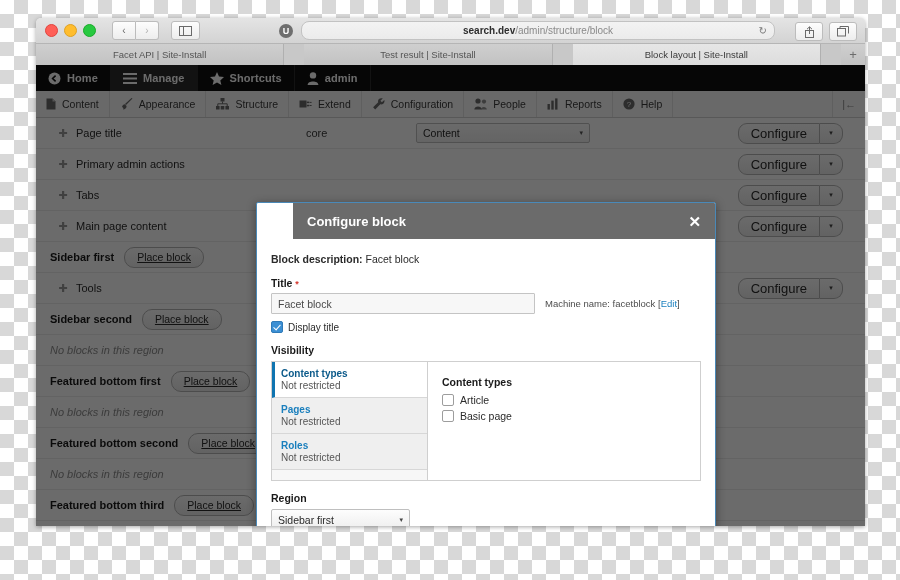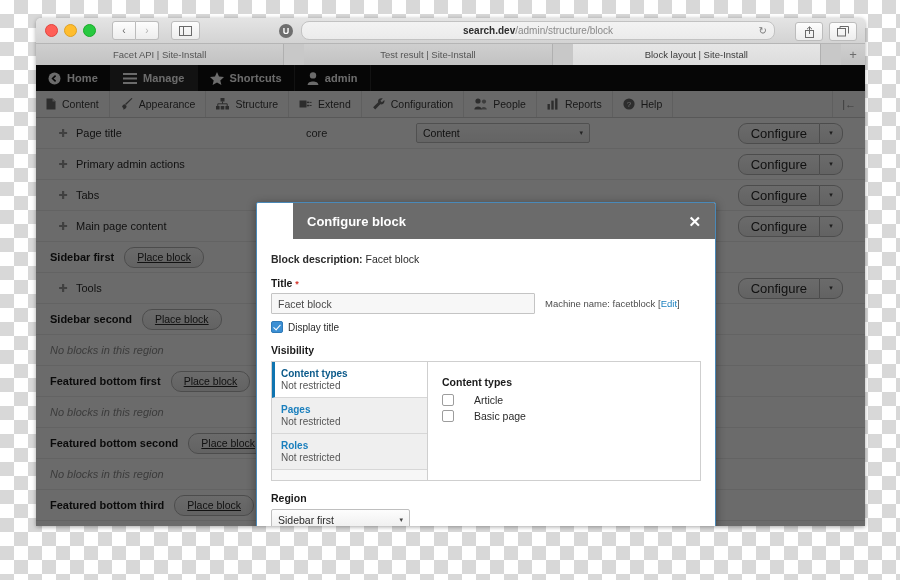--- a/index.html
+++ b/index.html
@@ -189,21 +189,21 @@
   .vtab-col{width:155px;border-right:1px solid #cfcfcf;background:#f7f7f7;}
   .vtab{
     padding:6px 9px;border-bottom:1px solid #d7d7d7;background:#efefef;
   }
   .vtab.active{background:#fff;border-left:3px solid #0f74b0;padding-left:6px;border-bottom:1px solid #d7d7d7;}
   .vtab .t{font-size:10px;font-weight:bold;color:#1a7fbd;}
   .vtab.active .t{color:#0b5a8a;}
   .vtab .s{font-size:10px;color:#555;margin-top:1px;}
   .vtab-pane{flex:1;padding:14px 0 0 14px;}
   .pane-h{font-size:10.5px;font-weight:bold;color:#1a1a1a;margin-bottom:6px;}
-  .pane-chk{display:flex;align-items:center;gap:20px;margin-bottom:4px;}
+  .pane-chk{display:flex;align-items:center;gap:6px;margin-bottom:4px;}
   .pane-chk .lbl{font-size:10.5px;color:#2b2b2b;}
   .rsel{
     width:125px;height:19px;border:1px solid #bfbfbf;border-radius:2px;
     background:linear-gradient(#fdfdfd,#eeeeee);
     display:flex;align-items:center;padding:0 6px;font-size:10.5px;color:#2b2b2b;
     position:relative;margin-bottom:5px;
   }
   .rsel .arw{position:absolute;right:6px;font-size:7px;color:#444;}
 </style>
 </head>

